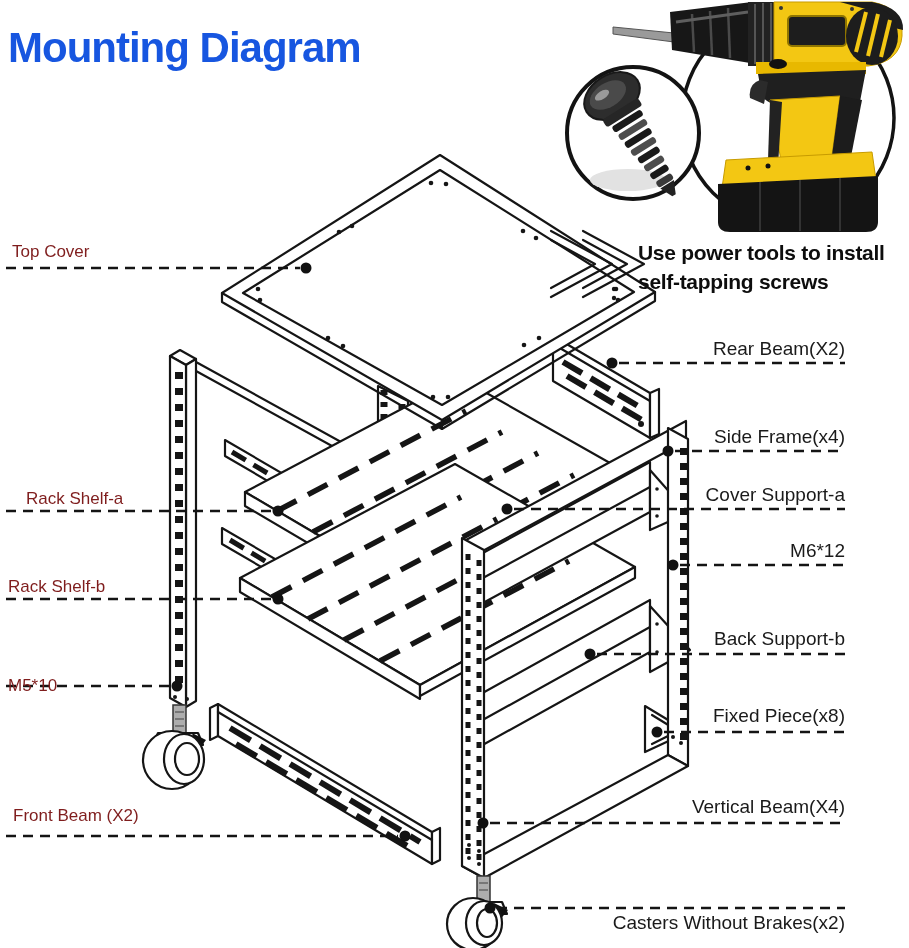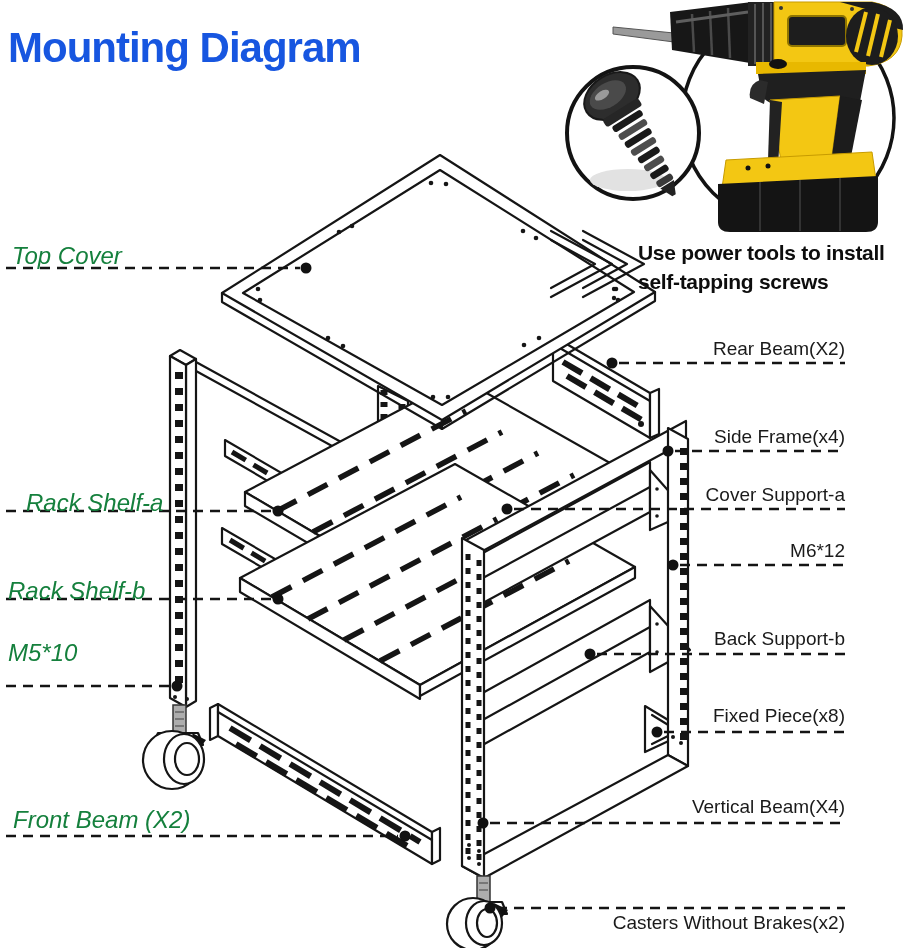--- a/index.html
+++ b/index.html
@@ -7,21 +7,21 @@
     --ink:#151515;
     --drill-yellow:#f3c713;
     --drill-black:#1c1c1c;
   }
   html,body{margin:0;padding:0;background:#fff;}
   #stage{position:relative;width:909px;height:948px;background:#fff;overflow:hidden;
          font-family:"Liberation Sans","DejaVu Sans",sans-serif;border-radius:32px;}
   #art{position:absolute;left:0;top:0;}
   .title{position:absolute;left:8px;top:24px;font-size:42px;font-weight:800;
          letter-spacing:-1px;color:var(--title-blue);white-space:nowrap;}
-  .lbl{position:absolute;font-size:24px;font-weight:500;color:#15803d;white-space:nowrap;font-style:italic;}
+  .lbl{position:absolute;font-size:17px;font-weight:500;color:#7f1d1d;white-space:nowrap;}
   .lbl-r{position:absolute;right:64px;text-align:center;font-size:19px;font-weight:500;
          color:#1a1a1a;white-space:nowrap;}
   .note{position:absolute;left:638px;top:238px;width:268px;text-align:left;
         font-size:21px;font-weight:700;color:#0d0d0d;line-height:29px;letter-spacing:-0.3px;}
   
   .ln{stroke:var(--ink);stroke-width:2.2;fill:none;stroke-linejoin:round;stroke-linecap:round;}
   .pnl{stroke:var(--ink);stroke-width:2.2;fill:#fff;stroke-linejoin:round;}
   .slot{stroke:var(--ink);fill:none;}
   .leader{stroke:#141414;stroke-width:2.6;stroke-dasharray:10 7;fill:none;}
   .dot{fill:#111;}
@@ -277,21 +277,21 @@
   <div class="title">Mounting Diagram</div>
 
   <div class="note">
     <div>Use power tools to install</div>
     <div>self-tapping screws</div>
   </div>
 
   <div class="lbl" style="left:12px;top:242px">Top Cover</div>
   <div class="lbl" style="left:26px;top:489px">Rack Shelf-a</div>
   <div class="lbl" style="left:8px;top:577px">Rack Shelf-b</div>
-  <div class="lbl" style="left:8px;top:639px">M5*10</div>
+  <div class="lbl" style="left:8px;top:676px">M5*10</div>
   <div class="lbl" style="left:13px;top:806px">Front Beam (X2)</div>
 
   <div class="lbl-r" style="top:338px">Rear Beam(X2)</div>
   <div class="lbl-r" style="top:426px">Side Frame(x4)</div>
   <div class="lbl-r" style="top:484px">Cover Support-a</div>
   <div class="lbl-r" style="top:540px">M6*12</div>
   <div class="lbl-r" style="top:628px">Back Support-b</div>
   <div class="lbl-r" style="top:705px">Fixed Piece(x8)</div>
   <div class="lbl-r" style="top:796px">Vertical Beam(X4)</div>
   <div class="lbl-r" style="top:912px">Casters Without Brakes(x2)</div>

